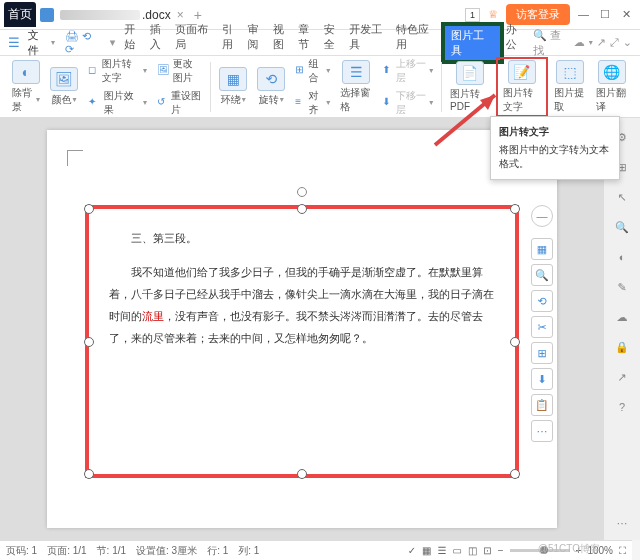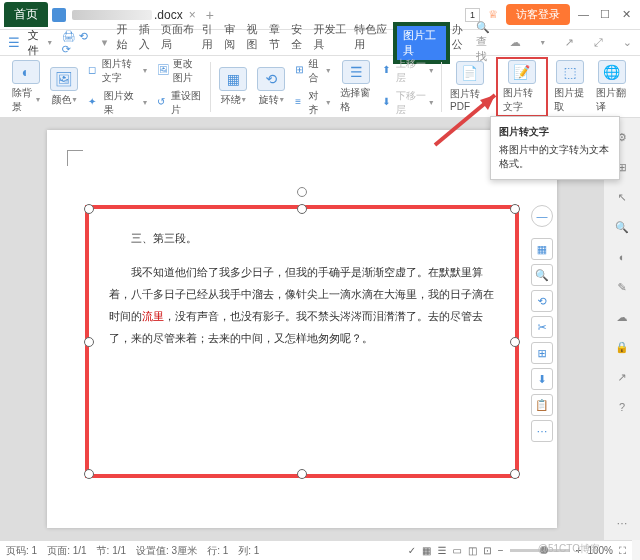--- a/index.html
+++ b/index.html
@@ -1,33 +1,33 @@
 <!DOCTYPE html>
 <html><head>
 <meta charset="utf-8">
 <style>
 *{margin:0;padding:0;box-sizing:border-box;font-family:"Microsoft YaHei",sans-serif}
 body{width:640px;height:560px;background:#f5f5f5;overflow:hidden;font-size:11px;color:#333}
 .titlebar{height:30px;background:#fff;display:flex;align-items:center;padding:0 4px;border-bottom:1px solid #e0e0e0}
-.home-tab{background:#14532d;color:#fff;padding:4px 10px;border-radius:3px 3px 0 0;font-size:12px}
+.home-tab{background:#0f172a;color:#fff;padding:4px 4px;border-radius:3px 3px 0 0;font-size:12px}
 .doc-tab{display:flex;align-items:center;margin-left:4px;font-size:12px}
 .doc-icon{width:14px;height:14px;background:#4a90d9;margin-right:4px;border-radius:2px}
 .doc-blur{background:linear-gradient(90deg,#ccc,#eee);width:80px;height:10px;border-radius:2px;margin:0 2px}
 .tab-add{margin-left:10px;color:#999;font-size:14px}
 .titlebar-right{margin-left:auto;display:flex;align-items:center;gap:8px}
 .login-btn{background:#ff7733;color:#fff;padding:3px 10px;border-radius:4px;font-size:11px}
 .win-ctrl{width:14px;height:14px;color:#666}
 .menubar{height:26px;background:#fff;display:flex;align-items:center;padding:0 8px;border-bottom:1px solid #e0e0e0;gap:4px}
 .menu-icon{color:#4a90d9;font-size:13px;margin-right:4px}
 .file-menu{display:flex;align-items:center;gap:2px;margin-right:6px}
 .save-icons{display:flex;gap:3px;color:#4a90d9}
 .menu-tabs{display:flex;font-size:11px}
 .menu-tab{padding:0 2px;color:#555}
 .menu-tab.active{background:#3b82f6;color:#fff;padding:2px 6px;border:4px solid #14532d}
-.menubar-right{margin-left:auto;display:flex;align-items:center;gap:20px;color:#999}
+.menubar-right{margin-left:auto;display:flex;align-items:center;gap:4px;color:#999}
 .ribbon{height:62px;background:#fff;display:flex;align-items:center;padding:4px 8px;border-bottom:1px solid #ddd;gap:2px}
 .rb-group{display:flex;flex-direction:column;align-items:center;padding:0 4px}
 .rb-big-icon{width:28px;height:24px;background:#e8f0fa;border:1px solid #b0c8e0;border-radius:3px;display:flex;align-items:center;justify-content:center;color:#4a90d9;font-size:14px}
 .rb-label{font-size:10px;color:#555;margin-top:2px;display:flex;align-items:center;gap:1px}
 .rb-small{display:flex;flex-direction:column;gap:4px;padding:0 4px}
 .rb-small-item{display:flex;align-items:center;gap:3px;font-size:10px;color:#555}
 .rb-small-icon{width:14px;height:14px;color:#4a90d9}
 .rb-sep{width:1px;height:50px;background:#e0e0e0;margin:0 2px}
 .highlight-box{border:2px solid #d44;padding:1px}
 .tooltip{position:absolute;top:116px;left:490px;background:#fff;border:1px solid #ccc;padding:8px;width:130px;font-size:10px;box-shadow:0 2px 6px rgba(0,0,0,0.2);z-index:10}

